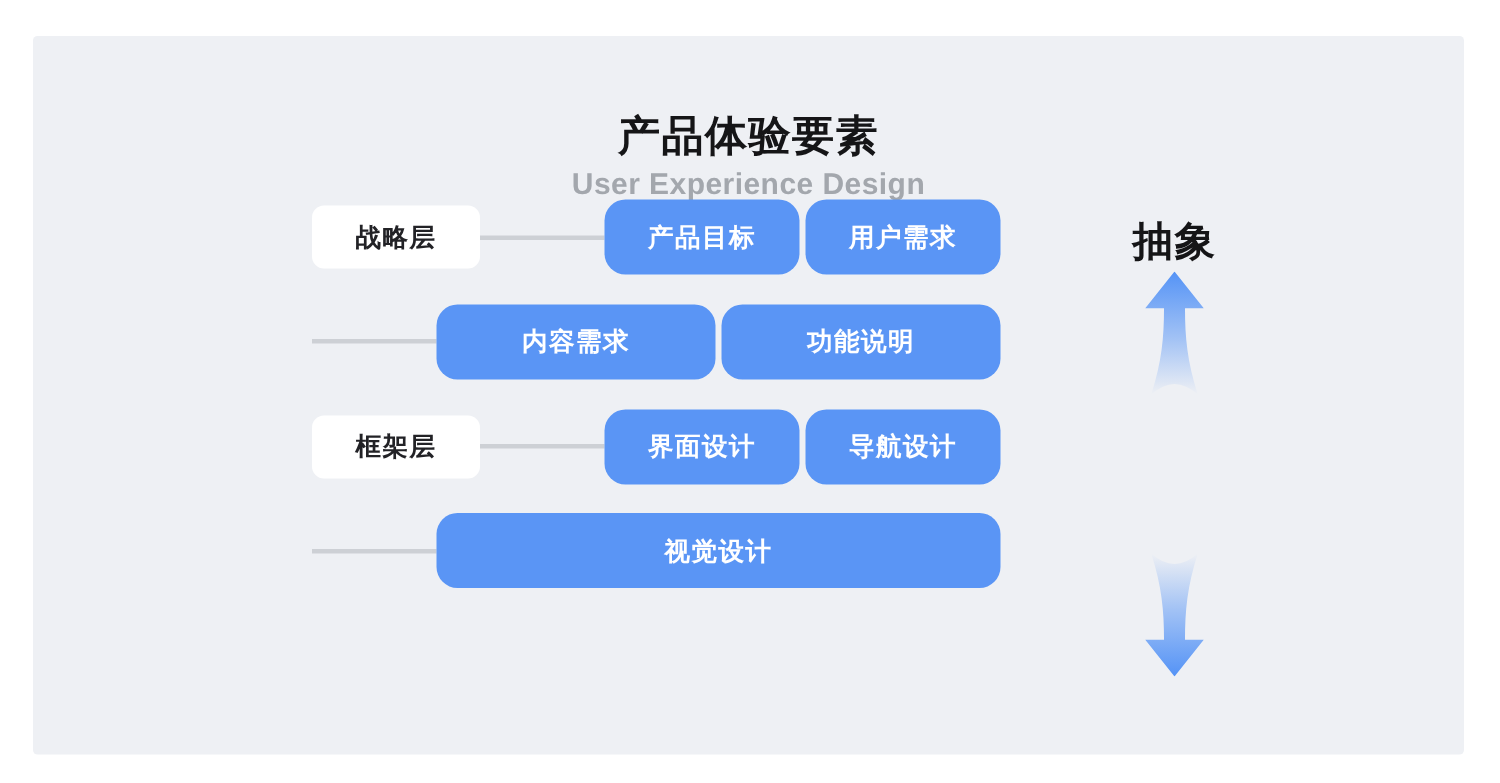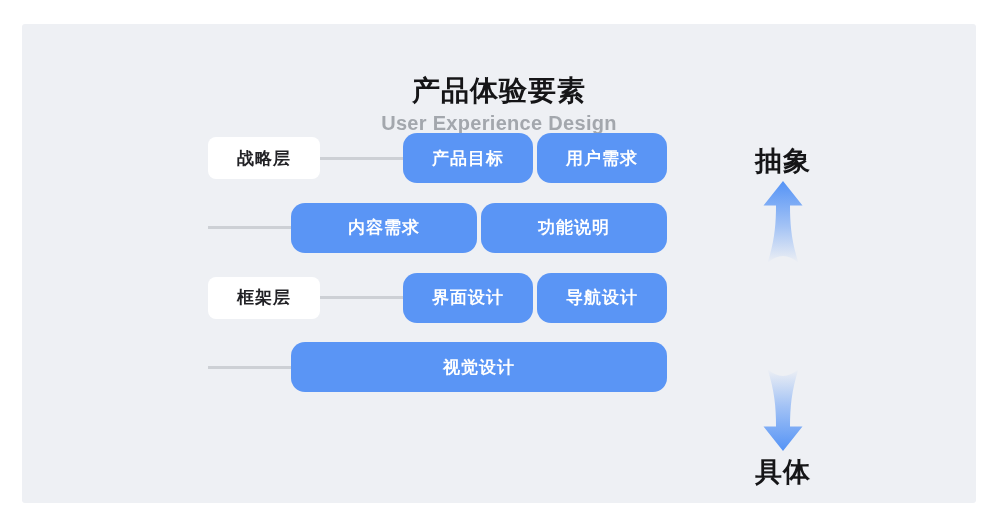--- a/index.html
+++ b/index.html
@@ -136,17 +136,16 @@
         <defs>
           <linearGradient id="gDown" x1="0" y1="0" x2="0" y2="1">
             <stop offset="0" style="stop-color: var(--arrow-blue, #478BF6)" stop-opacity="0"></stop>
             <stop offset="0.45" style="stop-color: var(--arrow-blue, #478BF6)" stop-opacity="0.45"></stop>
             <stop offset="1" style="stop-color: var(--arrow-blue, #478BF6)" stop-opacity="0.92"></stop>
           </linearGradient>
         </defs>
         <path fill="url(#gDown)" d="M21 84 L1.5 59.5 L14 59.5 C14 40 12.5 24 5.5 2 Q21 16 36.5 2 C29.5 24 28 40 28 59.5 L40.5 59.5 Z"></path>
       </svg>
 
-      <div class="scale-label scale-bottom">具体</div>
     </div>
 
   </div>
 </div>
 
 </body></html>

